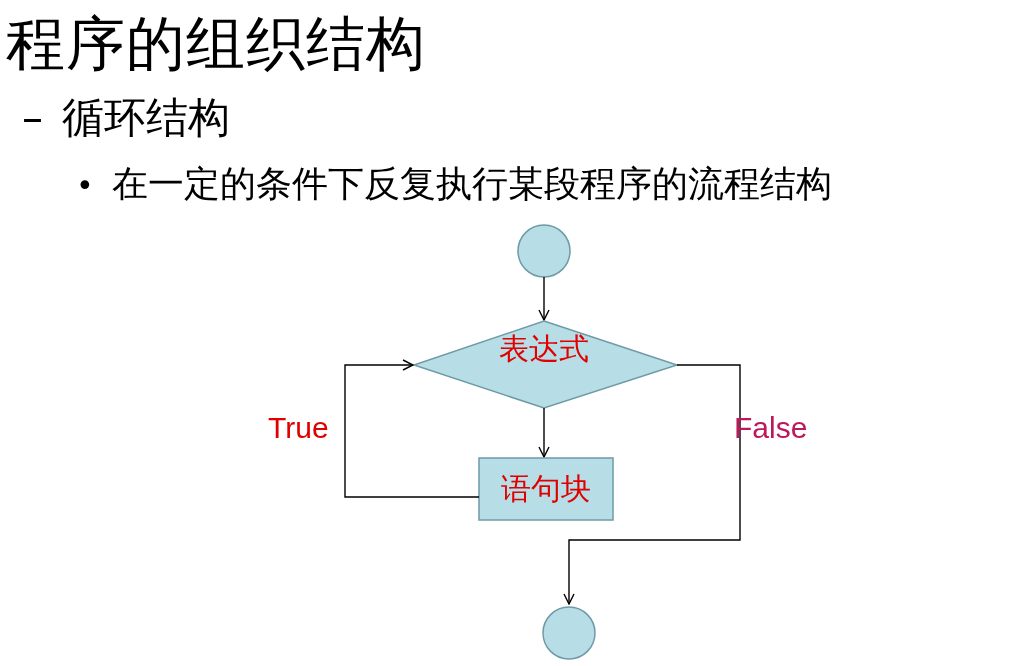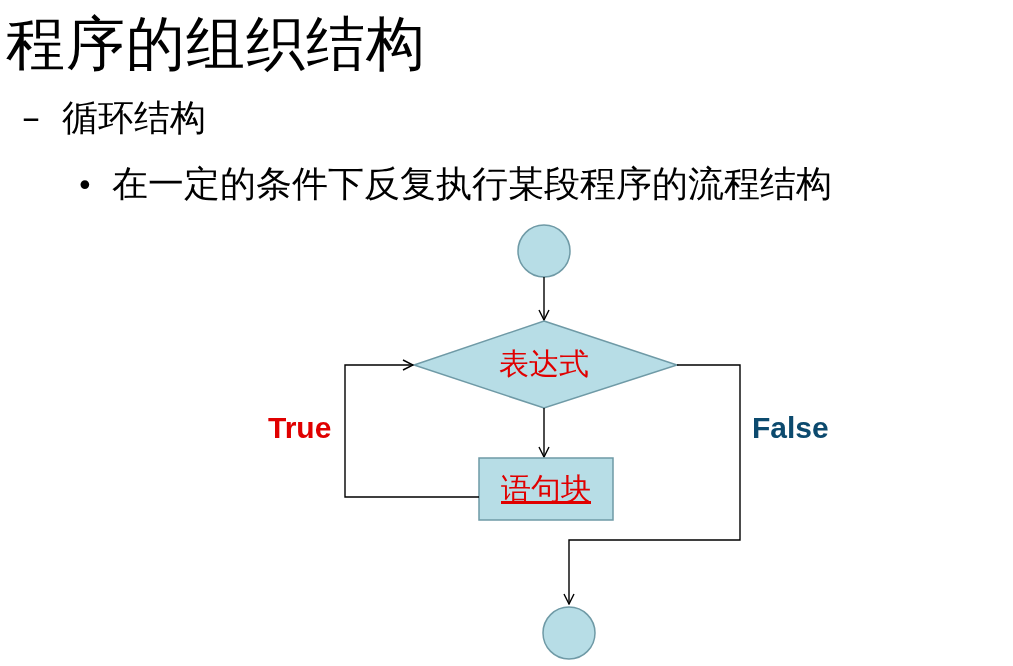--- a/index.html
+++ b/index.html
@@ -9,32 +9,32 @@
     font-family: "DejaVu Sans", "Liberation Sans", sans-serif;
     color: #000;
   }
   .title {
     position: absolute; left: 6px; top: 14px;
     font-size: 59px; line-height: 60px; letter-spacing: 1px;
     white-space: nowrap;
   }
   .sub {
     position: absolute; left: 22px; top: 92px;
-    font-size: 36px; line-height: 52px; white-space: nowrap;
+    font-size: 42px; line-height: 52px; white-space: nowrap;
   }
   .sub .dash { display: inline-block; width: 40px; }
   .bullet {
     position: absolute; left: 76px; top: 160px;
     font-size: 36px; line-height: 48px; white-space: nowrap;
   }
   .bullet .dot { display: inline-block; width: 36px; font-size: 30px; }
   svg.flow { position: absolute; left: 0; top: 0; }
   .lbl {
     position: absolute; font-family: "Liberation Sans", sans-serif;
-    font-weight: bold; font-size: 30px; line-height: 34px; white-space: nowrap;
+    font-weight: normal; font-size: 30px; line-height: 34px; white-space: nowrap;
   }
   .node-text {
     position: absolute; color: #e00000; font-size: 30px; line-height: 36px;
     text-align: center; white-space: nowrap;
   }
 </style>
 </head>
 <body>
 
 <div class="title">程序的组织结构</div>
@@ -64,17 +64,17 @@
 
   <rect x="479" y="458" width="134" height="62" fill="#b7dde6" stroke="#6f9aa6" stroke-width="1.5"></rect>
 
   <polyline points="479,497 345,497 345,365 413,365" fill="none" stroke="#000" stroke-width="1.4" marker-end="url(#arr)"></polyline>
 
   <polyline points="677,365 740,365 740,540 569,540 569,604" fill="none" stroke="#000" stroke-width="1.4" marker-end="url(#arr)"></polyline>
 
   <circle cx="569" cy="633" r="26" fill="#b7dde6" stroke="#6f9aa6" stroke-width="1.5"></circle>
 </svg>
 
-<div class="node-text" style="left:484px; top:346px; width:120px;">表达式</div>
-<div class="node-text" style="left:484px; top:471px; width:124px;text-decoration:underline;">语句块</div>
+<div class="node-text" style="left:484px; top:331px; width:120px;">表达式</div>
+<div class="node-text" style="left:484px; top:471px; width:124px;">语句块</div>
 
 <div class="lbl" style="left:268px; top:411px; color:#e00000;">True</div>
-<div class="lbl" style="left:752px; top:411px; color:#0c4a6e;">False</div>
+<div class="lbl" style="left:734px; top:411px; color:#be185d;">False</div>
 
 </body></html>

